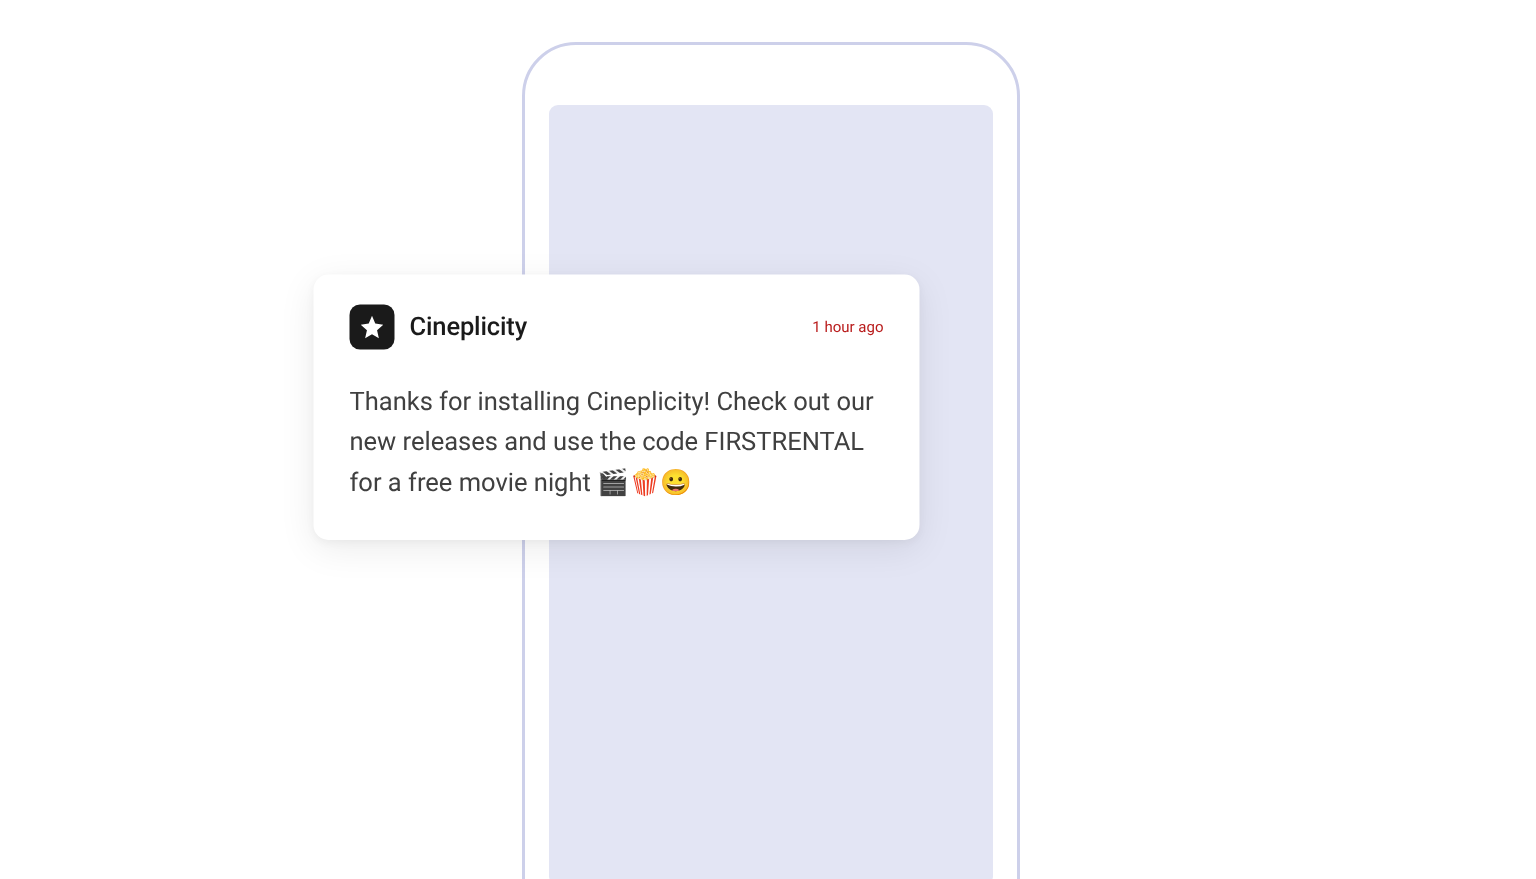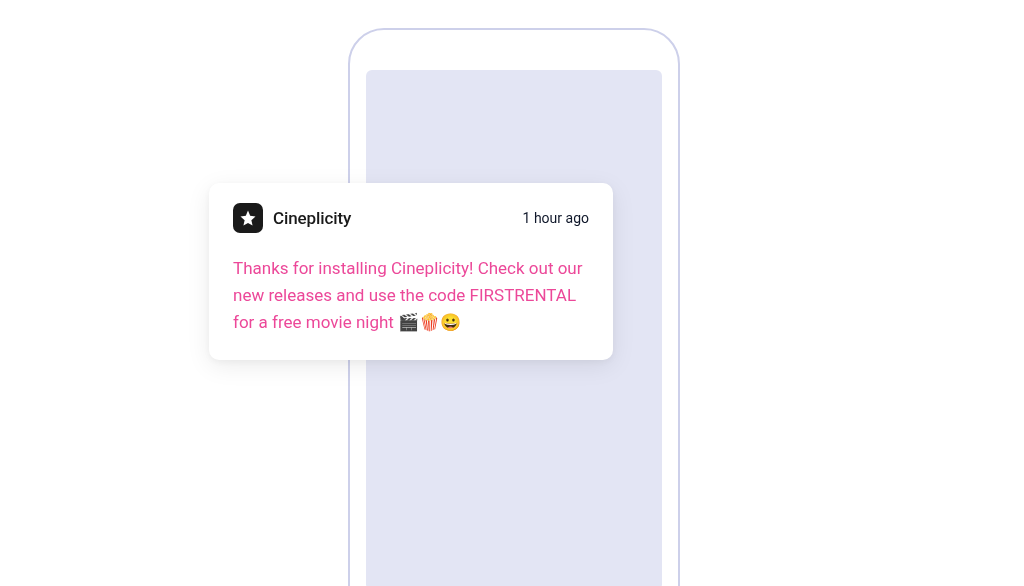--- a/index.html
+++ b/index.html
@@ -70,28 +70,28 @@
       height: 18px;
       fill: #ffffff;
     }
     .app-name {
       font-size: 17px;
       font-weight: 500;
       color: #1a1a1a;
       letter-spacing: -0.1px;
     }
     .timestamp {
-      font-size: 14px;
-      color: #0f172a;
+      font-size: 10px;
+      color: #b91c1c;
       font-weight: 400;
     }
     .notif-body {
       font-size: 17px;
       line-height: 1.58;
-      color: #ec4899;
+      color: #404040;
       font-weight: 400;
     }
   </style>
 </head>
 <body>
 
 <div class="phone-outline"></div>
 <div class="phone-screen"></div>
 
 <div class="notification-card">

